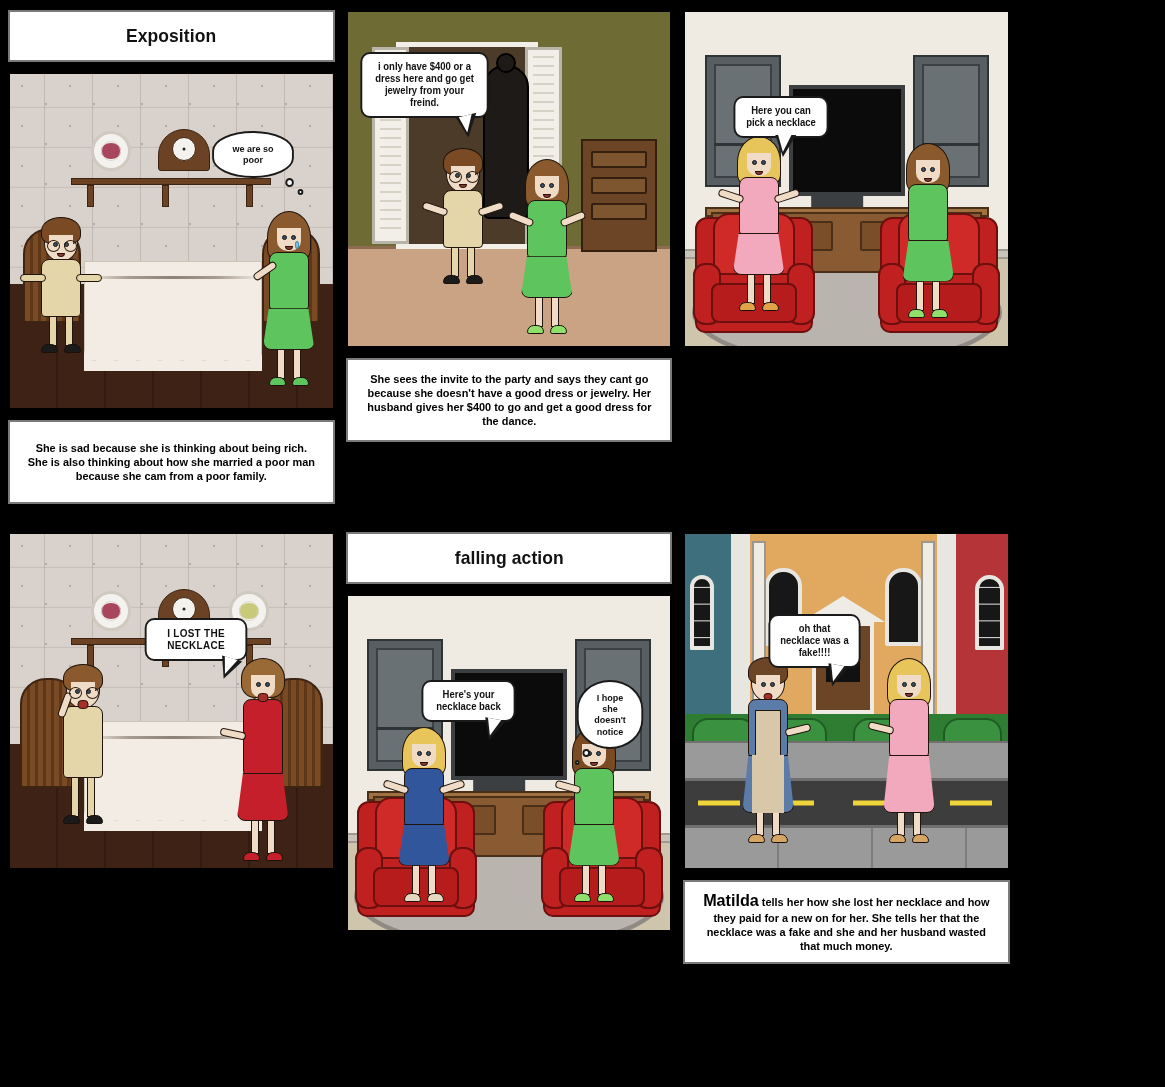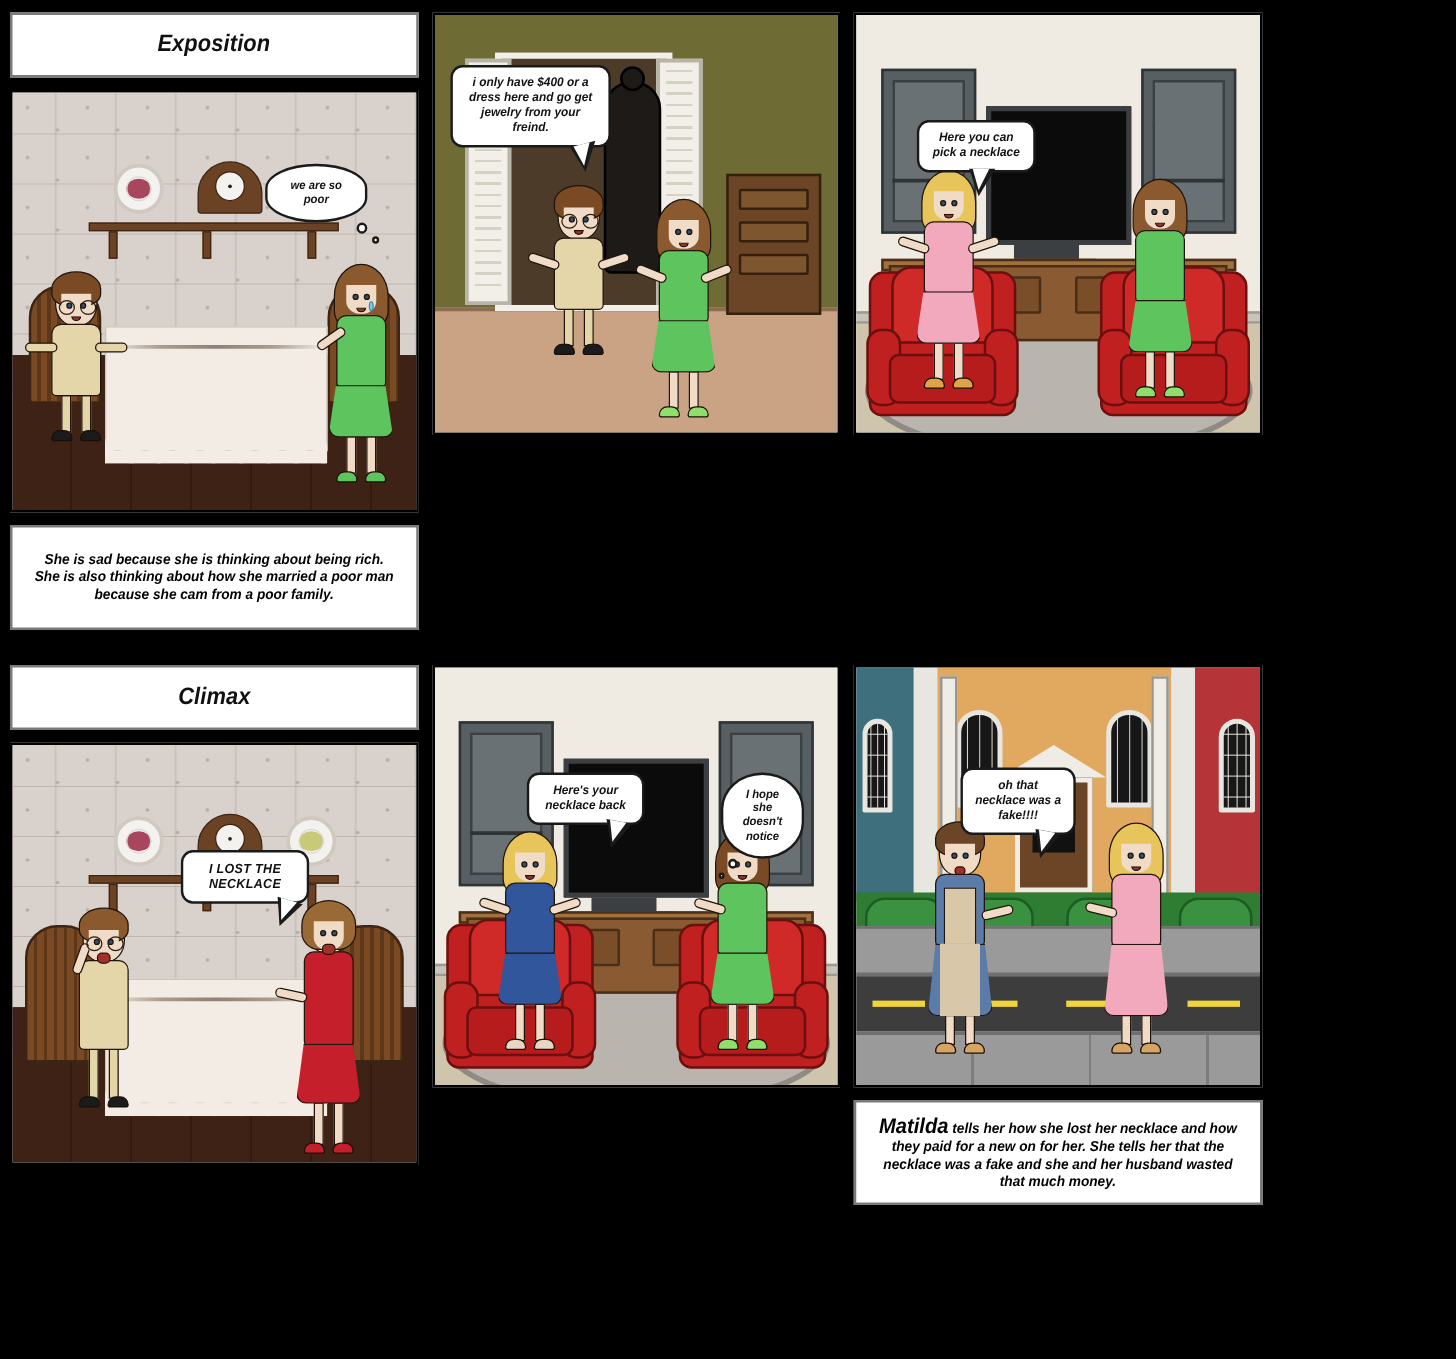--- a/index.html
+++ b/index.html
@@ -8,21 +8,20 @@
     background: #000;
     font-family: "Liberation Sans", sans-serif;
     overflow: hidden;
   }
   .storyboard {
     width: 1018px; height: 1087px;
     background: #000;
     padding: 10px 8px;
     display: flex; flex-direction: column;
     gap: 28px;
-    font-style: italic;
   }
   .row { display: flex; gap: 11px; }
   .cell { width: 375px; display: flex; flex-direction: column; gap: 10px; }
 
   
   .title-box {
     height: 52px; background: #fff;
     border: 2px solid #7a7a7a;
     display: flex; align-items: center; justify-content: center;
   }
@@ -386,20 +385,23 @@
                 <span class="p-shoe" style="background:#8fe06a;"></span>
               </div>
           </div>
 
           <div class="bubble" style="left:3%; top:12%; width:135px;">
             <span>i only have $400 or a dress here and go get jewelry from your freind.</span>
             <span class="tail" style="right:8px; bottom:-21px; transform:rotate(-14deg);"></span>
           </div>
         </div>
       </div>
+      <div class="caption-box">
+        <div class="caption-text">She sees the invite to the party and says they cant go because she doesn't have a good dress or jewelry.  Her husband gives her $400 to go and get a good dress for the dance.</div>
+      </div>
     </div>
 
     <div class="cell">
       <div class="scene">
         <div class="scene-inner">
           <div class="wall-living"></div>
           <div class="wall-living-trim"></div>
           <div class="floor-living"></div>
           <div class="rug"></div>
 
@@ -484,23 +486,20 @@
             <span class="tail" style="left:42px; bottom:-21px;"></span>
           </div>
         </div>
       </div>
     </div>
   </div>
 
   <div class="row">
 
     <div class="cell">
-      <div class="title-box">
-        <span class="title-text">Climax</span>
-      </div>
       <div class="scene">
         <div class="scene-inner">
           <div class="wall-dining"></div>
           <div class="baseboard-dining"></div>
           <div class="floor-dining"></div>
 
           <div class="shelf"></div>
           <div class="shelf-brace" style="left:24%;"></div>
           <div class="shelf-brace" style="left:47%;"></div>
           <div class="shelf-brace" style="left:73%;"></div>
@@ -567,20 +566,23 @@
 
           <div class="bubble caps" style="left:41%; top:25%; width:108px; font-size:10.5px;">
             <span>I LOST THE NECKLACE</span>
             <span class="tail" style="right:6px; bottom:-21px; transform:rotate(16deg);"></span>
           </div>
         </div>
       </div>
     </div>
 
     <div class="cell">
+      <div class="title-box">
+        <span class="title-text">falling action</span>
+      </div>
       <div class="scene">
         <div class="scene-inner">
           <div class="wall-living"></div>
           <div class="wall-living-trim"></div>
           <div class="floor-living"></div>
           <div class="rug"></div>
 
           <div class="bookcase" style="left:6%;">
               <span class="bookcase-inner"></span>
             </div>

